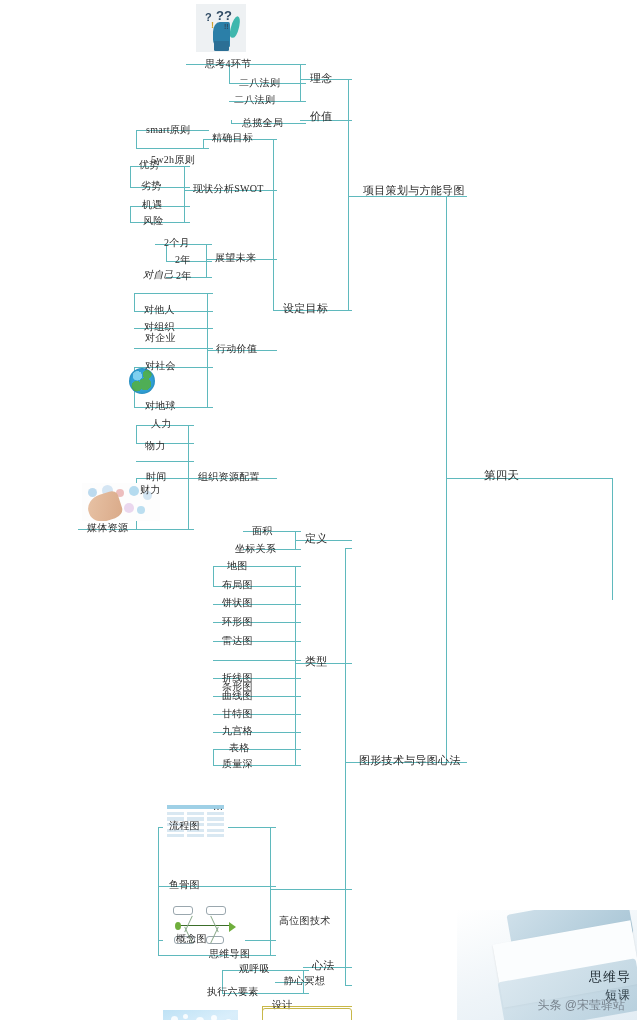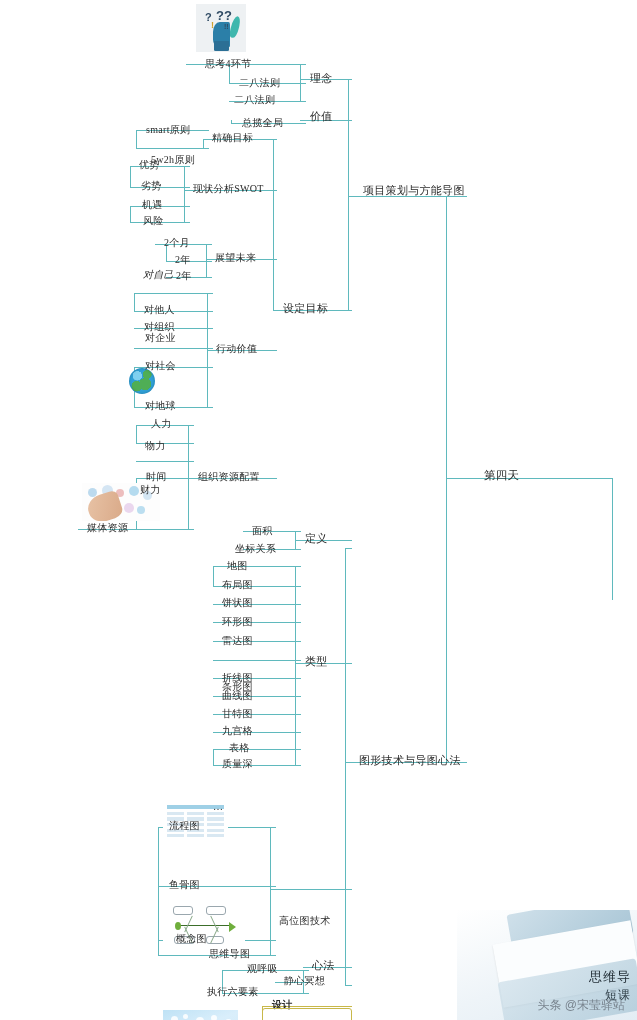--- a/index.html
+++ b/index.html
@@ -382,21 +382,21 @@
   <div class="node lbl" style="left:219px;top:724px;">九宫格</div>
   <div class="node lbl" style="left:226px;top:741px;">表格</div>
   <div class="node lbl" style="left:219px;top:757px;">质量深</div>
   <div class="node lbl big" style="left:356px;top:754px;">图形技术与导图心法</div>
   <div class="node lbl" style="left:210px;top:800px;">…</div>
   <div class="node lbl" style="left:166px;top:819px;">流程图</div>
   <div class="node lbl" style="left:166px;top:878px;">鱼骨图</div>
   <div class="node lbl" style="left:276px;top:881px;margin-top:33px;">高位图技术</div>
   <div class="node lbl" style="left:173px;top:932px;">概念图</div>
   <div class="node lbl" style="left:206px;top:947px;">思维导图</div>
-  <div class="node lbl" style="left:244px;top:962px;">观呼吸</div>
+  <div class="node lbl" style="left:236px;top:962px;">观呼吸</div>
   <div class="node lbl big" style="left:309px;top:959px;">心法</div>
   <div class="node lbl" style="left:281px;top:974px;">静心冥想</div>
   <div class="node lbl" style="left:204px;top:985px;">执行六要素</div>
-  <div class="node lbl" style="left:269px;top:998px;font-weight:bold;">设计</div>
+  <div class="node lbl" style="left:269px;top:998px;">设计</div>
 
   <div class="yellowbox" style="left:262px;top:1008px;width:88px;height:14px;"></div>
 
 </div>
 
 </body></html>

